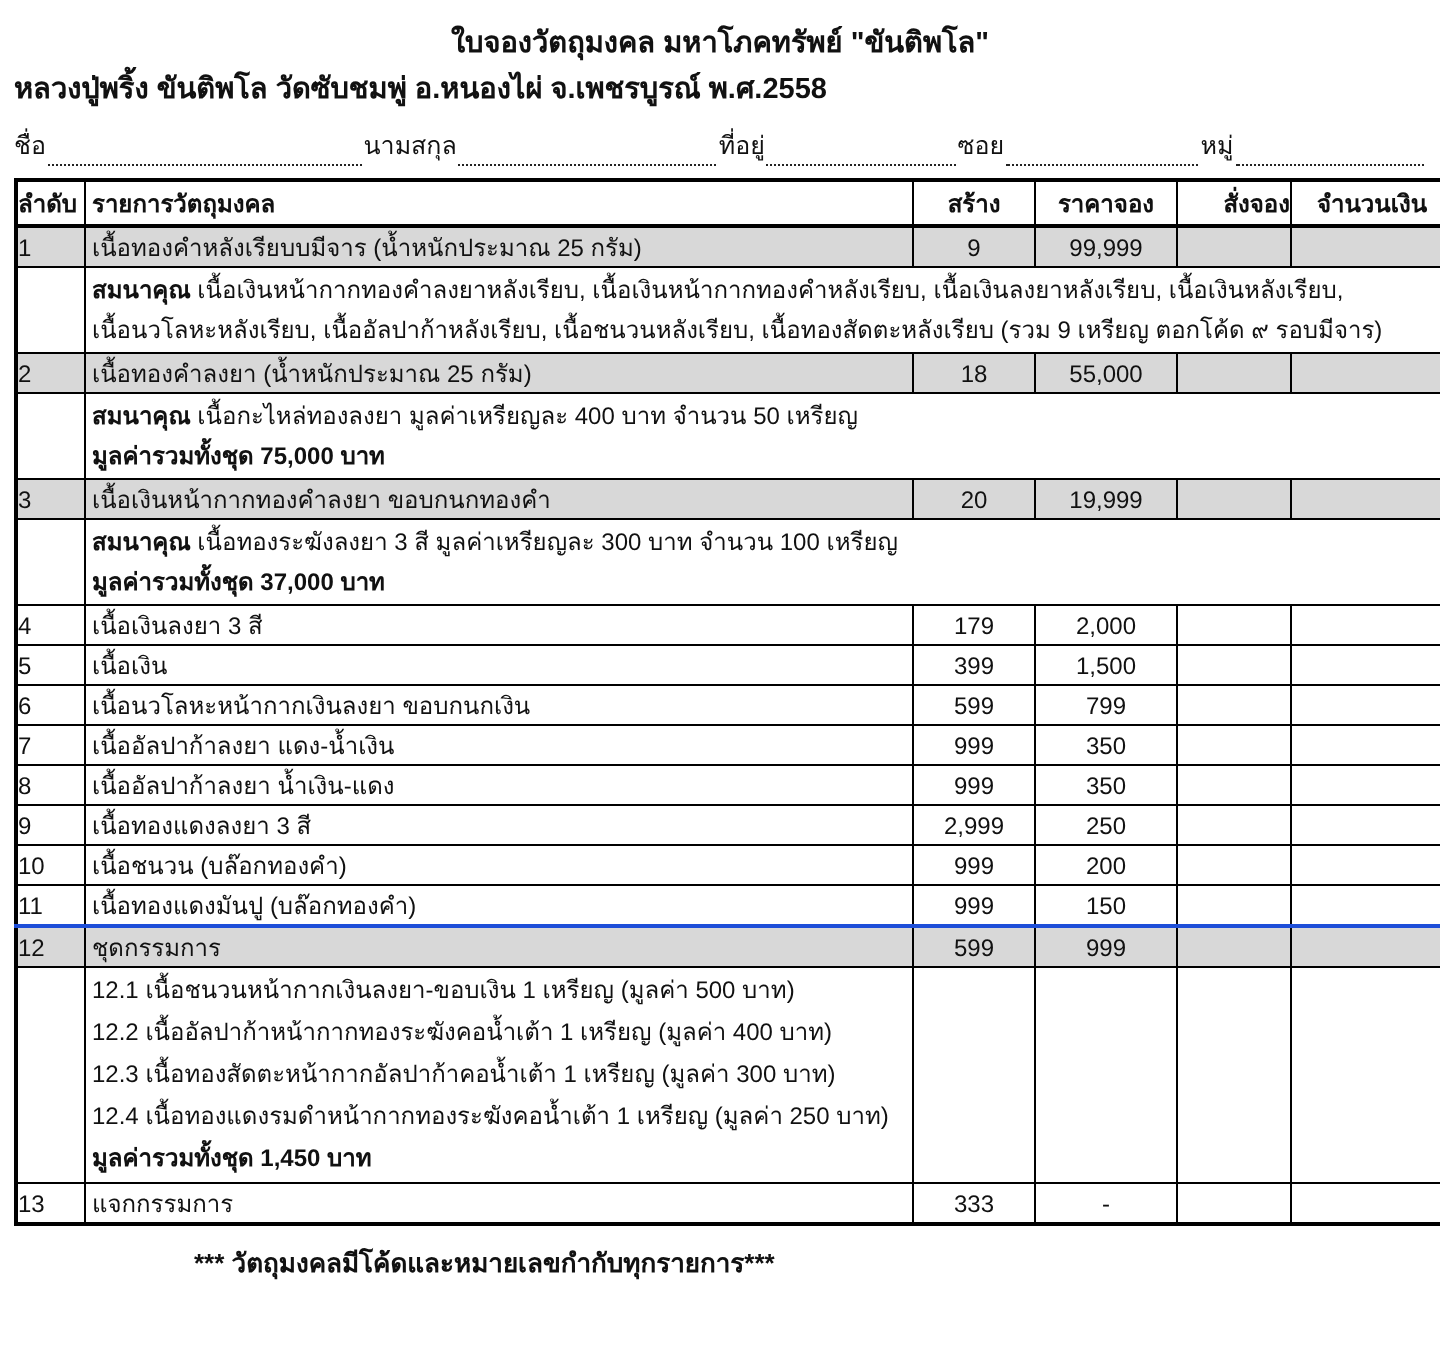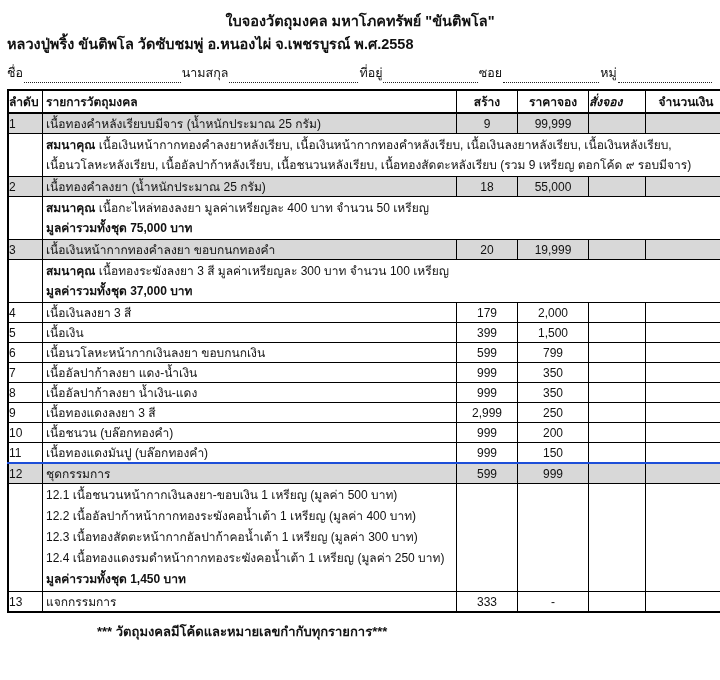--- a/index.html
+++ b/index.html
@@ -15,21 +15,21 @@
   td,th{border:1px solid #000;font-size:12px;padding:0;vertical-align:middle;
         overflow:hidden;white-space:nowrap;}
   table{border:2px solid #000;}
   th{font-weight:bold;text-align:center;height:21px;}
   thead th{border-bottom:2px solid #000;}
   td{height:19px;}
   .col-no{width:33px;text-align:left;}
   .col-item{width:407px;text-align:left;padding:0 3px;}
   .col-made{width:60px;text-align:center;}
   .col-price{width:70px;text-align:center;}
-  .col-order{width:56px;text-align:left;font-style:italic;}
+  .col-order{width:56px;text-align:right;}
   .col-amount{width:80px;text-align:center;}
   tr.shaded td{background:#d8d8d8;}
   td.bonus-cell{white-space:normal;padding:1px 3px;vertical-align:top;}
   td.bonus-cell .ln{line-height:20px;white-space:nowrap;}
   td.details-cell .ln{line-height:21px;}
   tr.thick-top td{border-top:2px solid #1d4ed8;}
   .note{font-weight:bold;font-size:13px;margin:8px 0 0 90px;}
 </style>
 </head>
 <body>

